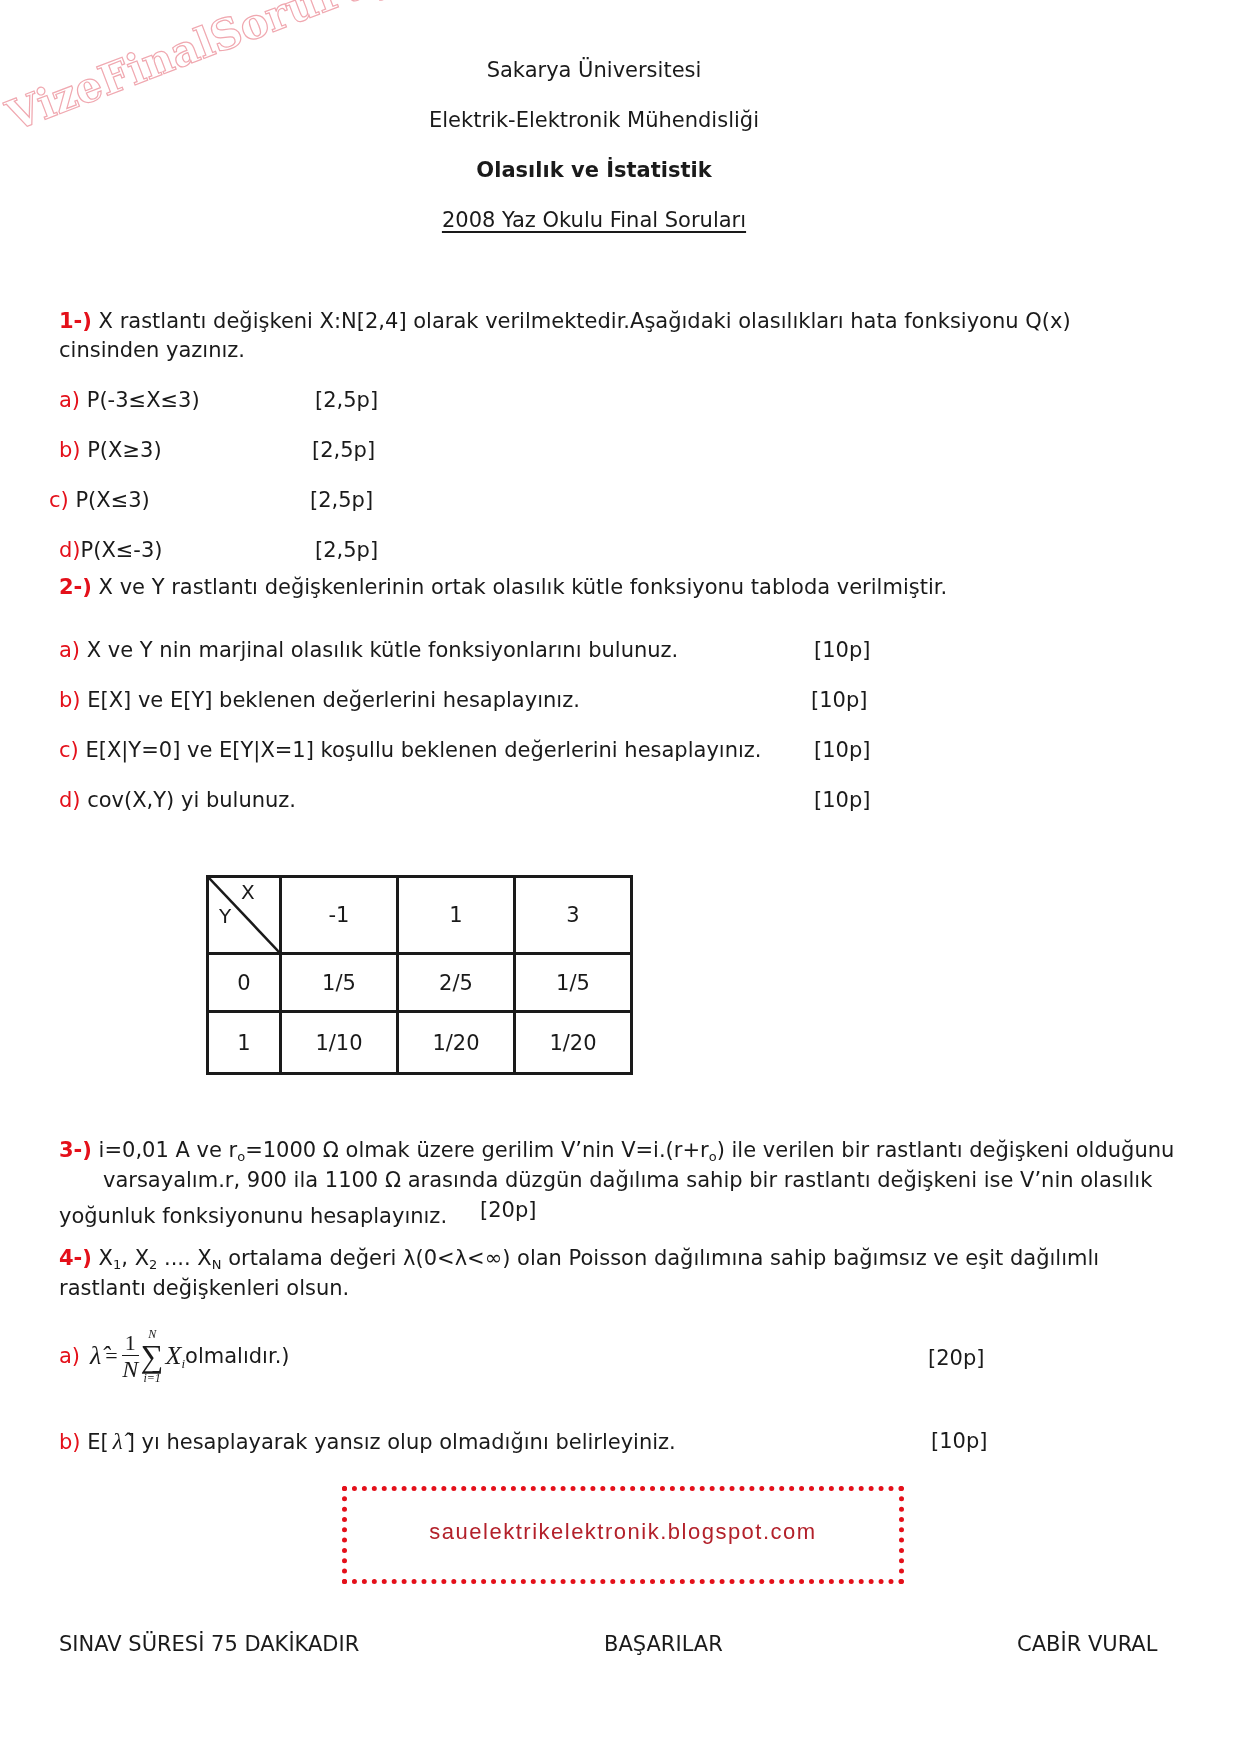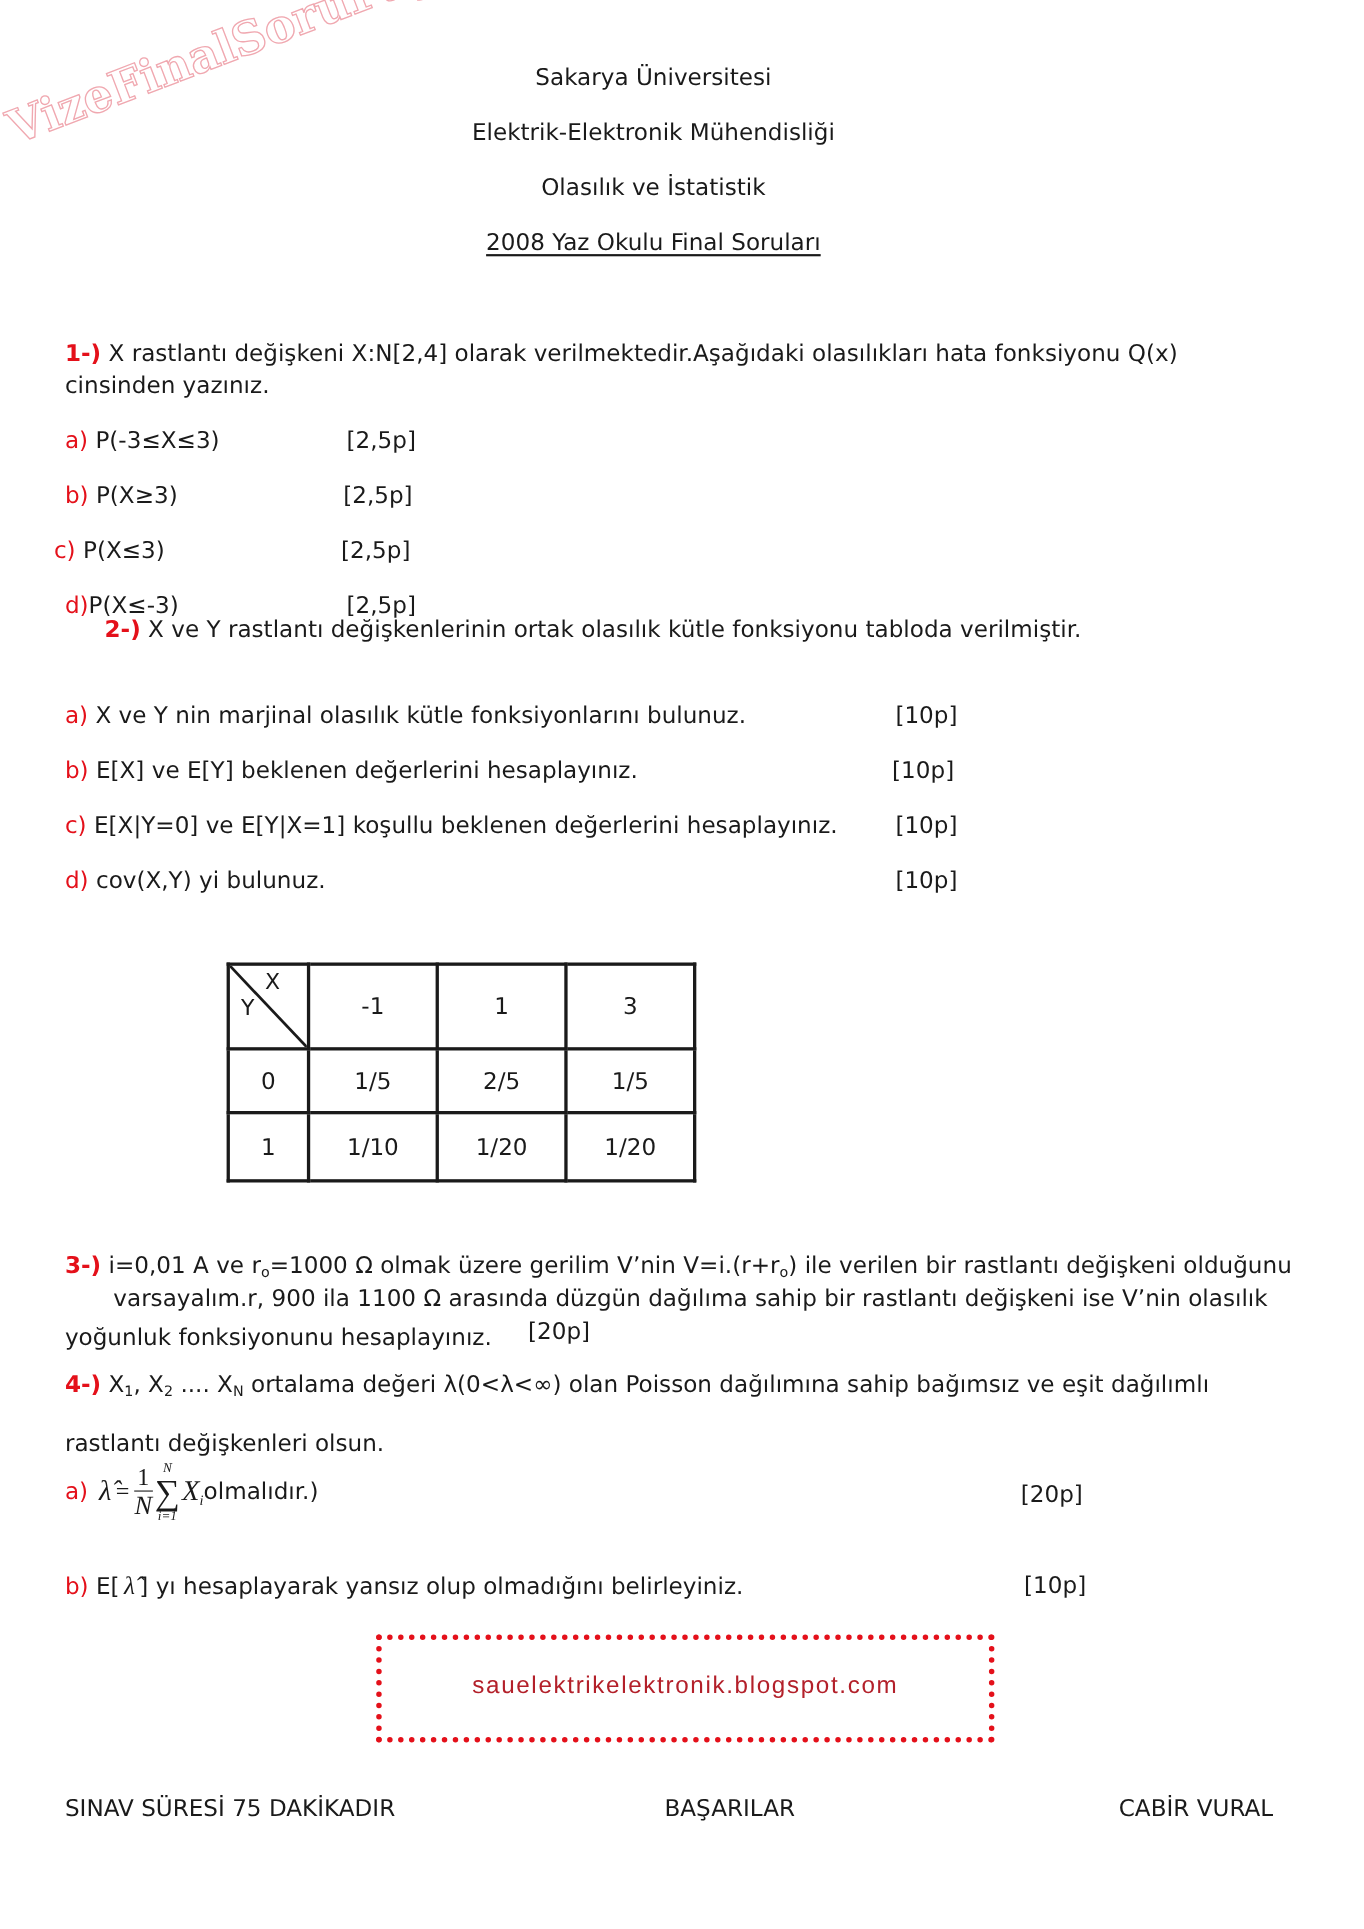--- a/index.html
+++ b/index.html
@@ -36,39 +36,39 @@
   .sigma .top, .sigma .bot { display: block; font-size: 12px; font-style: italic; }
   .sigma .s { display: block; font-size: 32px; }
 </style>
 </head>
 <body>
 
 <div class="watermark">VizeFinalSoruPaylasimi.com</div>
 
 <div class="abs center hdr" style="top:58px;">Sakarya Üniversitesi</div>
 <div class="abs center hdr" style="top:108px;">Elektrik-Elektronik Mühendisliği</div>
-<div class="abs center hdr" style="top:158px;">Olasılık ve İstatistik</div>
+<div class="abs center hdr" style="top:158px;font-weight:bold;">Olasılık ve İstatistik</div>
 <div class="abs center hdr" style="top:208px;"><span class="u">2008 Yaz Okulu Final Soruları</span></div>
 
 <div class="abs" style="left:59px; top:309px;"><span class="redb">1-)</span><span> X rastlantı değişkeni X:N[2,4] olarak verilmektedir.Aşağıdaki olasılıkları hata fonksiyonu Q(x)</span></div>
 <div class="abs" style="left:59px; top:338px;">cinsinden yazınız.</div>
 
 <div class="abs" style="left:59px; top:388px;"><span class="red">a)</span><span> P(-3≤X≤3)</span></div>
 <div class="pts" style="left:315px; top:388px;">[2,5p]</div>
 
 <div class="abs" style="left:59px; top:438px;"><span class="red">b)</span><span> P(X≥3)</span></div>
 <div class="pts" style="left:312px; top:438px;">[2,5p]</div>
 
 <div class="abs" style="left:49px; top:488px;"><span class="red">c)</span><span> P(X≤3)</span></div>
 <div class="pts" style="left:310px; top:488px;">[2,5p]</div>
 
 <div class="abs" style="left:59px; top:538px;"><span class="red">d)</span><span>P(X≤-3)</span></div>
 <div class="pts" style="left:315px; top:538px;">[2,5p]</div>
 
-<div class="abs" style="left:59px; top:560px;margin-left:36px;"><span class="redb">2-)</span><span> X ve Y rastlantı değişkenlerinin ortak olasılık kütle fonksiyonu tabloda verilmiştir.</span></div>
+<div class="abs" style="left:59px; top:575px;"><span class="redb">2-)</span><span> X ve Y rastlantı değişkenlerinin ortak olasılık kütle fonksiyonu tabloda verilmiştir.</span></div>
 
 <div class="abs" style="left:59px; top:638px;"><span class="red">a)</span><span> X ve Y nin marjinal olasılık kütle fonksiyonlarını bulunuz.</span></div>
 <div class="pts" style="left:814px; top:638px;">[10p]</div>
 
 <div class="abs" style="left:59px; top:688px;"><span class="red">b)</span><span> E[X] ve E[Y] beklenen değerlerini hesaplayınız.</span></div>
 <div class="pts" style="left:811px; top:688px;">[10p]</div>
 
 <div class="abs" style="left:59px; top:738px;"><span class="red">c)</span><span> E[X|Y=0] ve E[Y|X=1] koşullu beklenen değerlerini hesaplayınız.</span></div>
 <div class="pts" style="left:814px; top:738px;">[10p]</div>
 
@@ -105,21 +105,21 @@
   </tr>
 </tbody>
   </table>
 
 <div class="abs" style="left:59px; top:1138px;"><span class="redb">3-)</span><span> i=0,01 A ve r</span><span class="sub">o</span><span>=1000 Ω olmak üzere gerilim V’nin V=i.(r+r</span><span class="sub">o</span><span>) ile verilen bir rastlantı değişkeni olduğunu</span></div>
 <div class="abs" style="left:59px; top:1168px;margin-left:44px;">varsayalım.r, 900 ila 1100 Ω arasında düzgün dağılıma sahip bir rastlantı değişkeni ise V’nin olasılık</div>
 <div class="abs" style="left:59px; top:1204px;">yoğunluk fonksiyonunu hesaplayınız.</div>
 <div class="pts" style="left:480px; top:1198px;">[20p]</div>
 
 <div class="abs" style="left:59px; top:1246px;"><span class="redb">4-)</span><span> X</span><span class="sub">1</span><span>, X</span><span class="sub">2</span><span> .... X</span><span class="sub">N</span><span> ortalama değeri λ(0&lt;λ&lt;∞) olan Poisson dağılımına sahip bağımsız ve eşit dağılımlı</span></div>
-<div class="abs" style="left:59px; top:1276px;margin-top:24px;">rastlantı değişkenleri olsun.</div>
+<div class="abs" style="left:59px; top:1276px;">rastlantı değişkenleri olsun.</div>
 
 <div class="abs" style="left:59px; top:1328px; display:flex; align-items:center;">
   <span class="red">a)</span>
   <span style="margin-left:10px; display:inline-flex; align-items:center;">
     <span class="math" style="font-size:26px;">λ̂</span>
     <span style="font-family:'Liberation Serif',serif; font-size:22px; margin:0 4px;">=</span>
     <span class="frac">
         <span class="num">1</span>
         <span class="den">N</span>
       </span>

